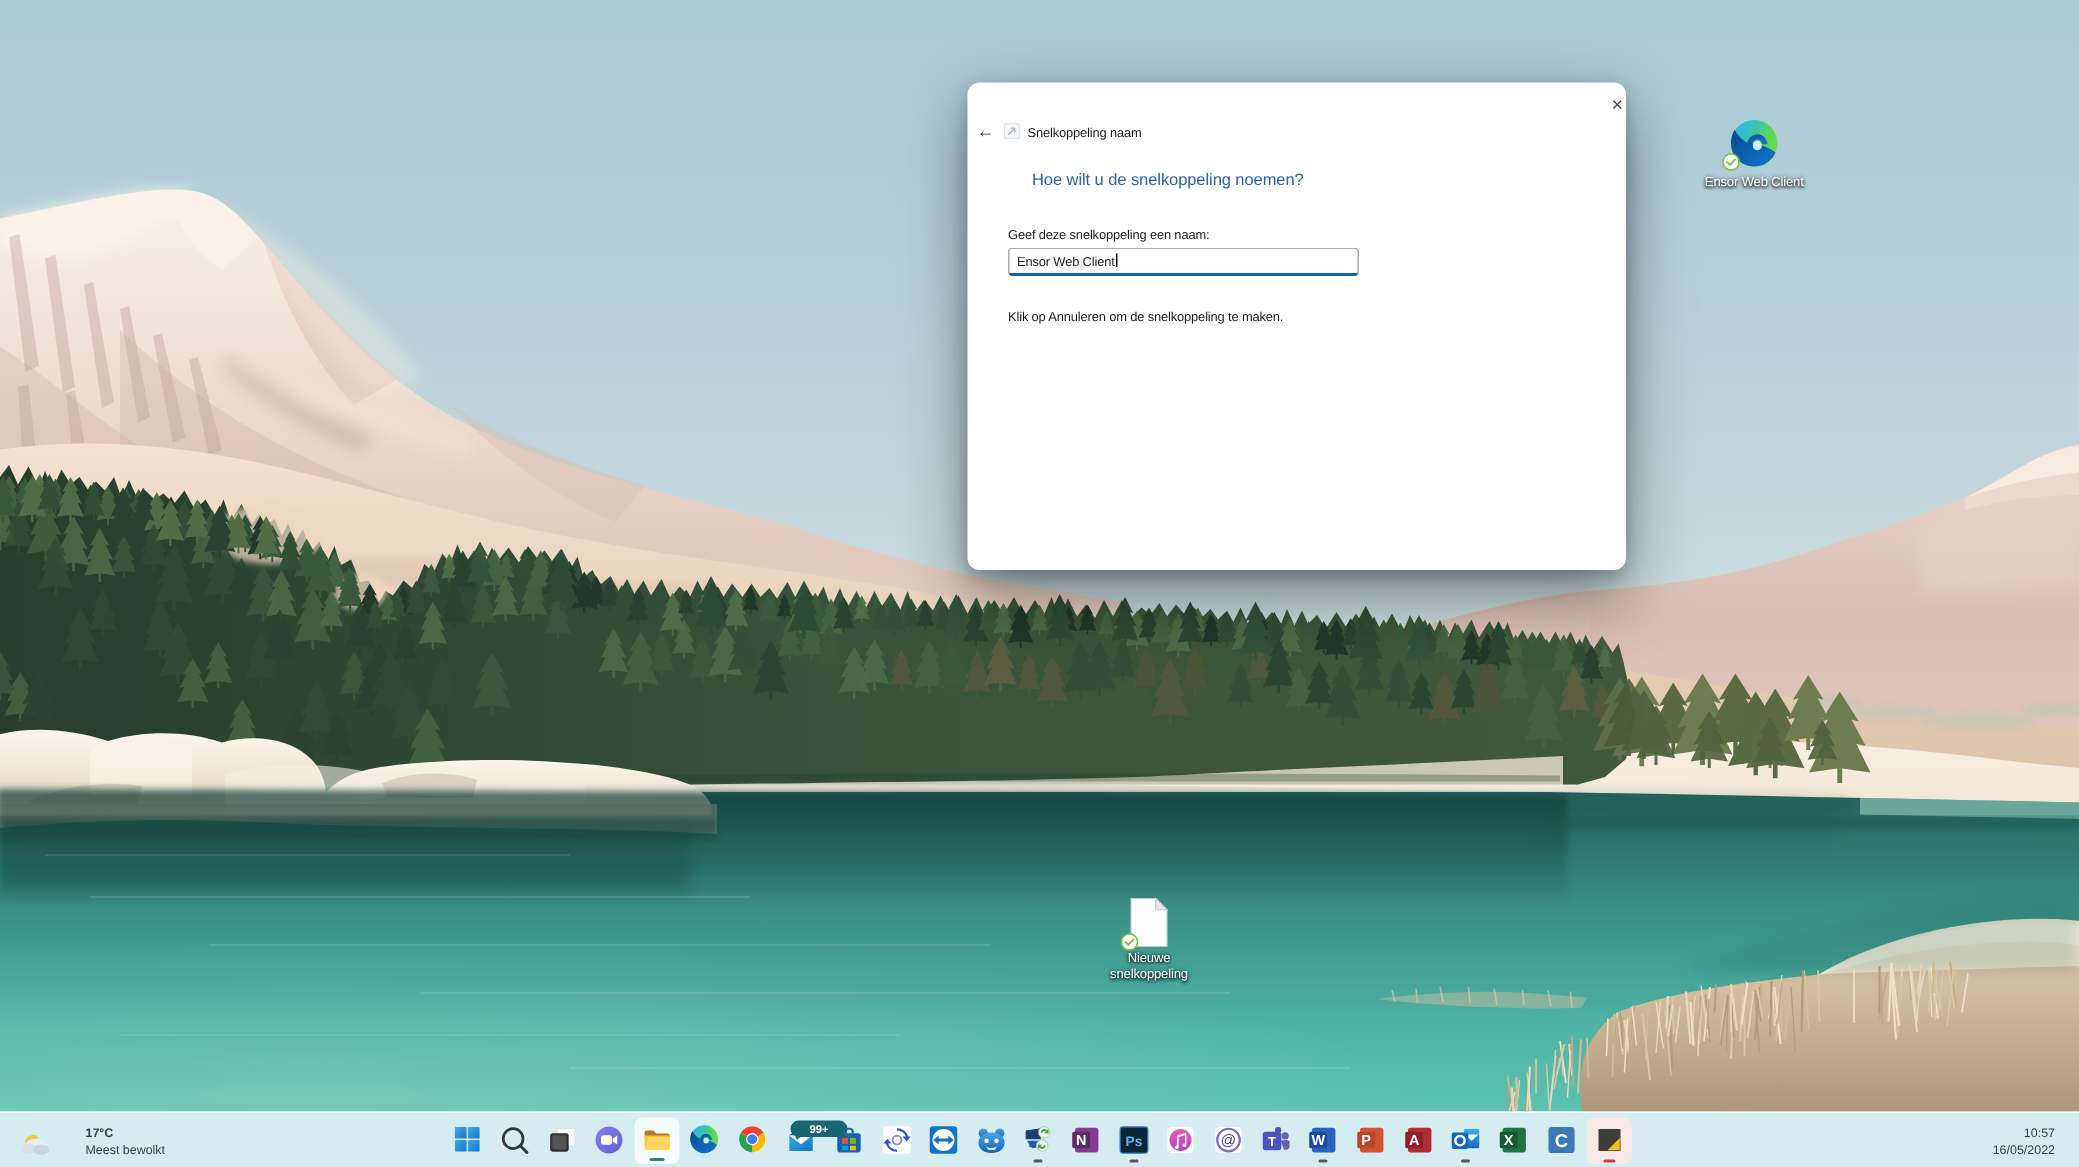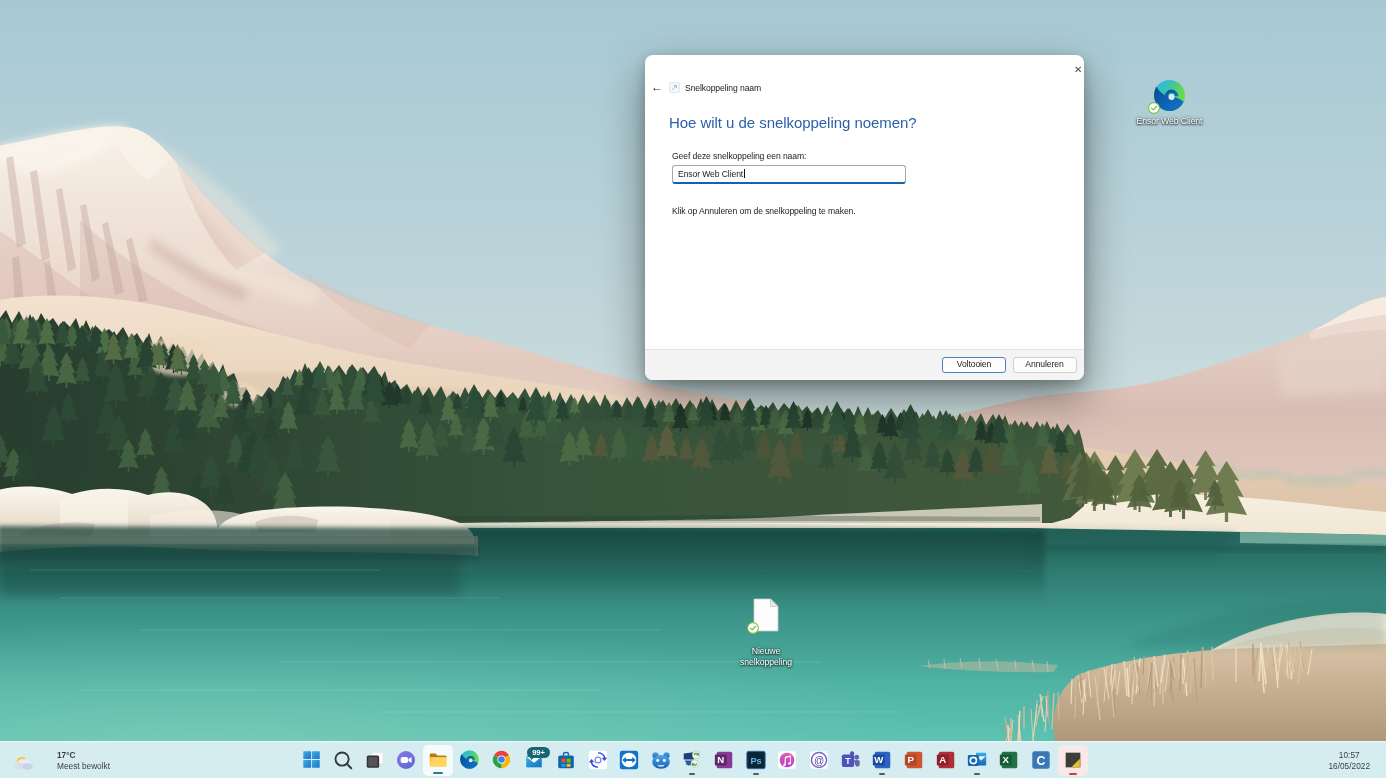--- a/index.html
+++ b/index.html
@@ -6,34 +6,34 @@
 #stage { position:relative; width:1386px; height:778px; overflow:hidden; }
 #wall { position:absolute; left:0; top:0; }
 .dicon { position:absolute; text-align:center; color:#fff; font-size:8.7px; letter-spacing:-0.1px; }
 .dlabel { color:#fff; text-shadow: 0 1px 2px rgba(0,0,0,0.9), 0 0 3px rgba(0,0,0,0.7); line-height:10.5px; }
 #dlg { position:absolute; left:645px; top:55px; width:439px; height:325px; background:#fff; border-radius:8px;
   box-shadow: 0 18px 45px rgba(0,0,0,0.42), 0 4px 12px rgba(0,0,0,0.22); font-size:8.6px; letter-spacing:-0.1px; color:#1b1b1b; }
 #dlg-close { position:absolute; left:423px; top:5px; font-size:10px; color:#4a4a4a; padding:4px 6px; }
 #dlg-back { position:absolute; left:6px; top:25px; font-size:12px; color:#2b2b2b; }
 #dlg-ico { position:absolute; left:24px; top:27px; opacity:0.55; }
 #dlg-title { position:absolute; left:40px; top:28px; font-size:8.6px; color:#1b1b1b; }
-#dlg-head { position:absolute; left:24px; top:59px; font-size:15px; color:#2b5fa8; letter-spacing:-0.05px; }
+#dlg-head { position:absolute; left:43px; top:59px; font-size:11px; color:#2b5fa8; letter-spacing:-0.05px; }
 #dlg-label { position:absolute; left:27px; top:96px; }
 #dlg-input { position:absolute; left:27px; top:110px; width:234px; height:19px; background:#fff; border:1px solid #a8a8a8; border-bottom:2px solid #0f62b4; border-radius:3px; padding:3px 0 0 5px; font-size:8.6px; }
 #caret { display:inline-block; width:1px; height:9px; background:#111; margin-left:1px; vertical-align:-1px; }
 #dlg-note { position:absolute; left:27px; top:151px; }
 #dlg-footer { position:absolute; left:0; bottom:0; width:100%; height:31px; background:#f4f4f4; border-top:1px solid #e4e4e4; border-radius:0 0 8px 8px; }
 .btn { position:absolute; height:16px; font-size:8.6px; text-align:center; line-height:13px; background:#fdfdfd; border-radius:3px; color:#1b1b1b; }
 #btn-ok { left:297px; top:7px; width:64px; border:1.5px solid #4f7fb8; }
 #btn-cancel { left:367.5px; top:7px; width:64px; border:1px solid #d0d0d0; }
 #taskbar { position:absolute; left:0; top:741px; width:1386px; height:37px; background:#d5edf0; border-top:1px solid rgba(255,255,255,0.6); }
 .tbi { position:absolute; }
 #weather { position:absolute; left:10px; top:0; height:37px; display:flex; align-items:center;gap:15px; }
 #wtxt { margin-left:6px; font-size:8.3px; color:#3a3f44; line-height:10.5px; }
-#clock { position:absolute; right:16px; top:0; height:37px; text-align:center; font-size:8.3px; color:#3a3f44; padding-top:8px; line-height:10.5px; }
+#clock { position:absolute; right:16px; top:0; height:37px; text-align:right; font-size:8.3px; color:#3a3f44; padding-top:8px; line-height:10.5px; }
 </style></head>
 <body>
 <div id="stage">
 <svg id="wall" width="1386" height="778" viewBox="0 0 1386 778" preserveAspectRatio="none">
 <defs>
 <linearGradient id="sky" x1="0" y1="0" x2="0" y2="1">
  <stop offset="0" stop-color="#a7c9d3"></stop>
  <stop offset="0.5" stop-color="#bdd4da"></stop>
  <stop offset="0.85" stop-color="#d0dfdf"></stop>
  <stop offset="1" stop-color="#d8e2dd"></stop>
@@ -587,39 +587,35 @@
   <div class="dlabel" style="margin-top:3px;">Ensor Web Client</div>
 </div>
 <div class="dicon" style="left:723px;top:598px;width:86px;">
   <div style="position:relative;width:26px;height:34px;margin:0 auto;"><svg width="26" height="34" viewBox="0 0 26 34">
           <path d="M1 1 L17.5 1 L25 8.5 L25 33 L1 33 Z" fill="#fdfdfd" stroke="#c8c8c8" stroke-width="0.8"></path>
           <path d="M17.5 1 L17.5 8.5 L25 8.5 Z" fill="#e8e8e8" stroke="#c8c8c8" stroke-width="0.8"></path>
         </svg><div style="position:absolute;left:-6px;bottom:-4px;"><svg width="12" height="12" viewBox="0 0 12 12">
             <circle cx="6" cy="6" r="5.4" fill="#fff" stroke="#7bc142" stroke-width="1.1"></circle>
             <path d="M3.4 6.1 L5.3 7.9 L8.7 4.3" fill="none" stroke="#7bc142" stroke-width="1.3" stroke-linecap="round" stroke-linejoin="round"></path>
           </svg></div></div>
-  <div class="dlabel" style="margin-top:14px;">Nieuwe<br>snelkoppeling</div>
+  <div class="dlabel" style="margin-top:1px;">Nieuwe<br>snelkoppeling</div>
 </div>
 
 <div id="dlg">
   <div id="dlg-close">✕</div>
   <div id="dlg-back">←</div>
   <div id="dlg-ico"><svg width="11" height="11" viewBox="0 0 11 11">
           <rect x="0.5" y="0.5" width="10" height="10" rx="1.5" fill="#eef3f8" stroke="#b9c9dd" stroke-width="0.8"></rect>
           <path d="M3 8 L7.5 3.5 M7.5 3.5 L4.8 3.5 M7.5 3.5 L7.5 6.2" stroke="#5f7ea6" stroke-width="1" fill="none"></path>
         </svg></div>
   <div id="dlg-title">Snelkoppeling naam</div>
   <div id="dlg-head">Hoe wilt u de snelkoppeling noemen?</div>
   <div id="dlg-label">Geef deze snelkoppeling een naam:</div>
   <div id="dlg-input">Ensor Web Client<span id="caret"></span></div>
   <div id="dlg-note">Klik op Annuleren om de snelkoppeling te maken.</div>
-  <div id="dlg-footer">
-    <div class="btn" id="btn-ok">Voltooien</div>
-    <div class="btn" id="btn-cancel">Annuleren</div>
-  </div>
 </div>
 
 <div id="taskbar">
 <div style="position:absolute;left:423px;top:3px;width:30px;height:31px;background:rgba(255,255,255,0.75);border-radius:5px;"></div>
 <div style="position:absolute;left:1057.5px;top:3px;width:30px;height:31px;background:rgba(252,231,231,0.9);border-radius:5px;"></div>
 <div class="tbi" style="left:301.0px;top:7.0px;width:21px;height:21px"><svg width="21" height="21" viewBox="0 0 24 24">
           <defs>
             <linearGradient id="stg" x1="0" y1="0" x2="1" y2="1">
               <stop offset="0" stop-color="#46abe8"></stop>
               <stop offset="1" stop-color="#1476c8"></stop>
@@ -809,21 +805,21 @@
 <div class="tbi" style="left:1061.5px;top:6.5px;width:22px;height:22px"><svg width="22" height="22" viewBox="0 0 24 24">
           <path d="M4 4 L20 4 L20 20 L4 20 Z" fill="#3f3d3a"></path>
           <path d="M19.5 10.5 L19.5 19.5 L10.5 19.5 Z" fill="#edc11c"></path>
         </svg></div>
 <div style="position:absolute;left:689.0px;top:30.5px;width:6px;height:2.5px;border-radius:2px;background:#5a5a5a"></div>
 <div style="position:absolute;left:752.5px;top:30.5px;width:6px;height:2.5px;border-radius:2px;background:#5a5a5a"></div>
 <div style="position:absolute;left:879.0px;top:30.5px;width:6px;height:2.5px;border-radius:2px;background:#5a5a5a"></div>
 <div style="position:absolute;left:974.0px;top:30.5px;width:6px;height:2.5px;border-radius:2px;background:#5a5a5a"></div>
 <div style="position:absolute;left:1068.5px;top:30.5px;width:8px;height:2.5px;border-radius:2px;background:#c24441"></div>
 <div style="position:absolute;left:433px;top:29.5px;width:10px;height:2.5px;border-radius:2px;background:#2f7d8a"></div>
-<div style="position:absolute;left:527px;top:4.5px;width:23px;height:11px;background:#176672;border-radius:6px;color:#fff;font-size:7.5px;line-height:11px;text-align:center;font-weight:bold;">99+</div>
+<div style="position:absolute;left:527px;top:4.5px;width:38px;height:11px;background:#176672;border-radius:6px;color:#fff;font-size:7.5px;line-height:11px;text-align:center;font-weight:bold;">99+</div>
       <div style="position:absolute;left:528px;top:13px;width:0;height:0;border-left:4px solid transparent;border-right:3px solid transparent;border-top:5px solid #176672;transform:rotate(18deg)"></div>
 <div id="weather">
         <svg width="26" height="26" viewBox="0 0 24 24">
           <path d="M6 13 A5 5 0 0 1 14.5 9.5 L12.5 11 A3 3 0 0 0 8 12 Z" fill="#f6c844"></path>
           <ellipse cx="13" cy="15" rx="6.5" ry="4.6" fill="#e8edf4"></ellipse>
           <ellipse cx="8.5" cy="16.5" rx="4.5" ry="3.4" fill="#d8e0ec"></ellipse>
           <ellipse cx="16" cy="17" rx="5" ry="3.2" fill="#c9d4e4"></ellipse>
         </svg>
         <div id="wtxt"><b style="font-weight:bold">17°C</b><br>Meest bewolkt</div>
       </div>

